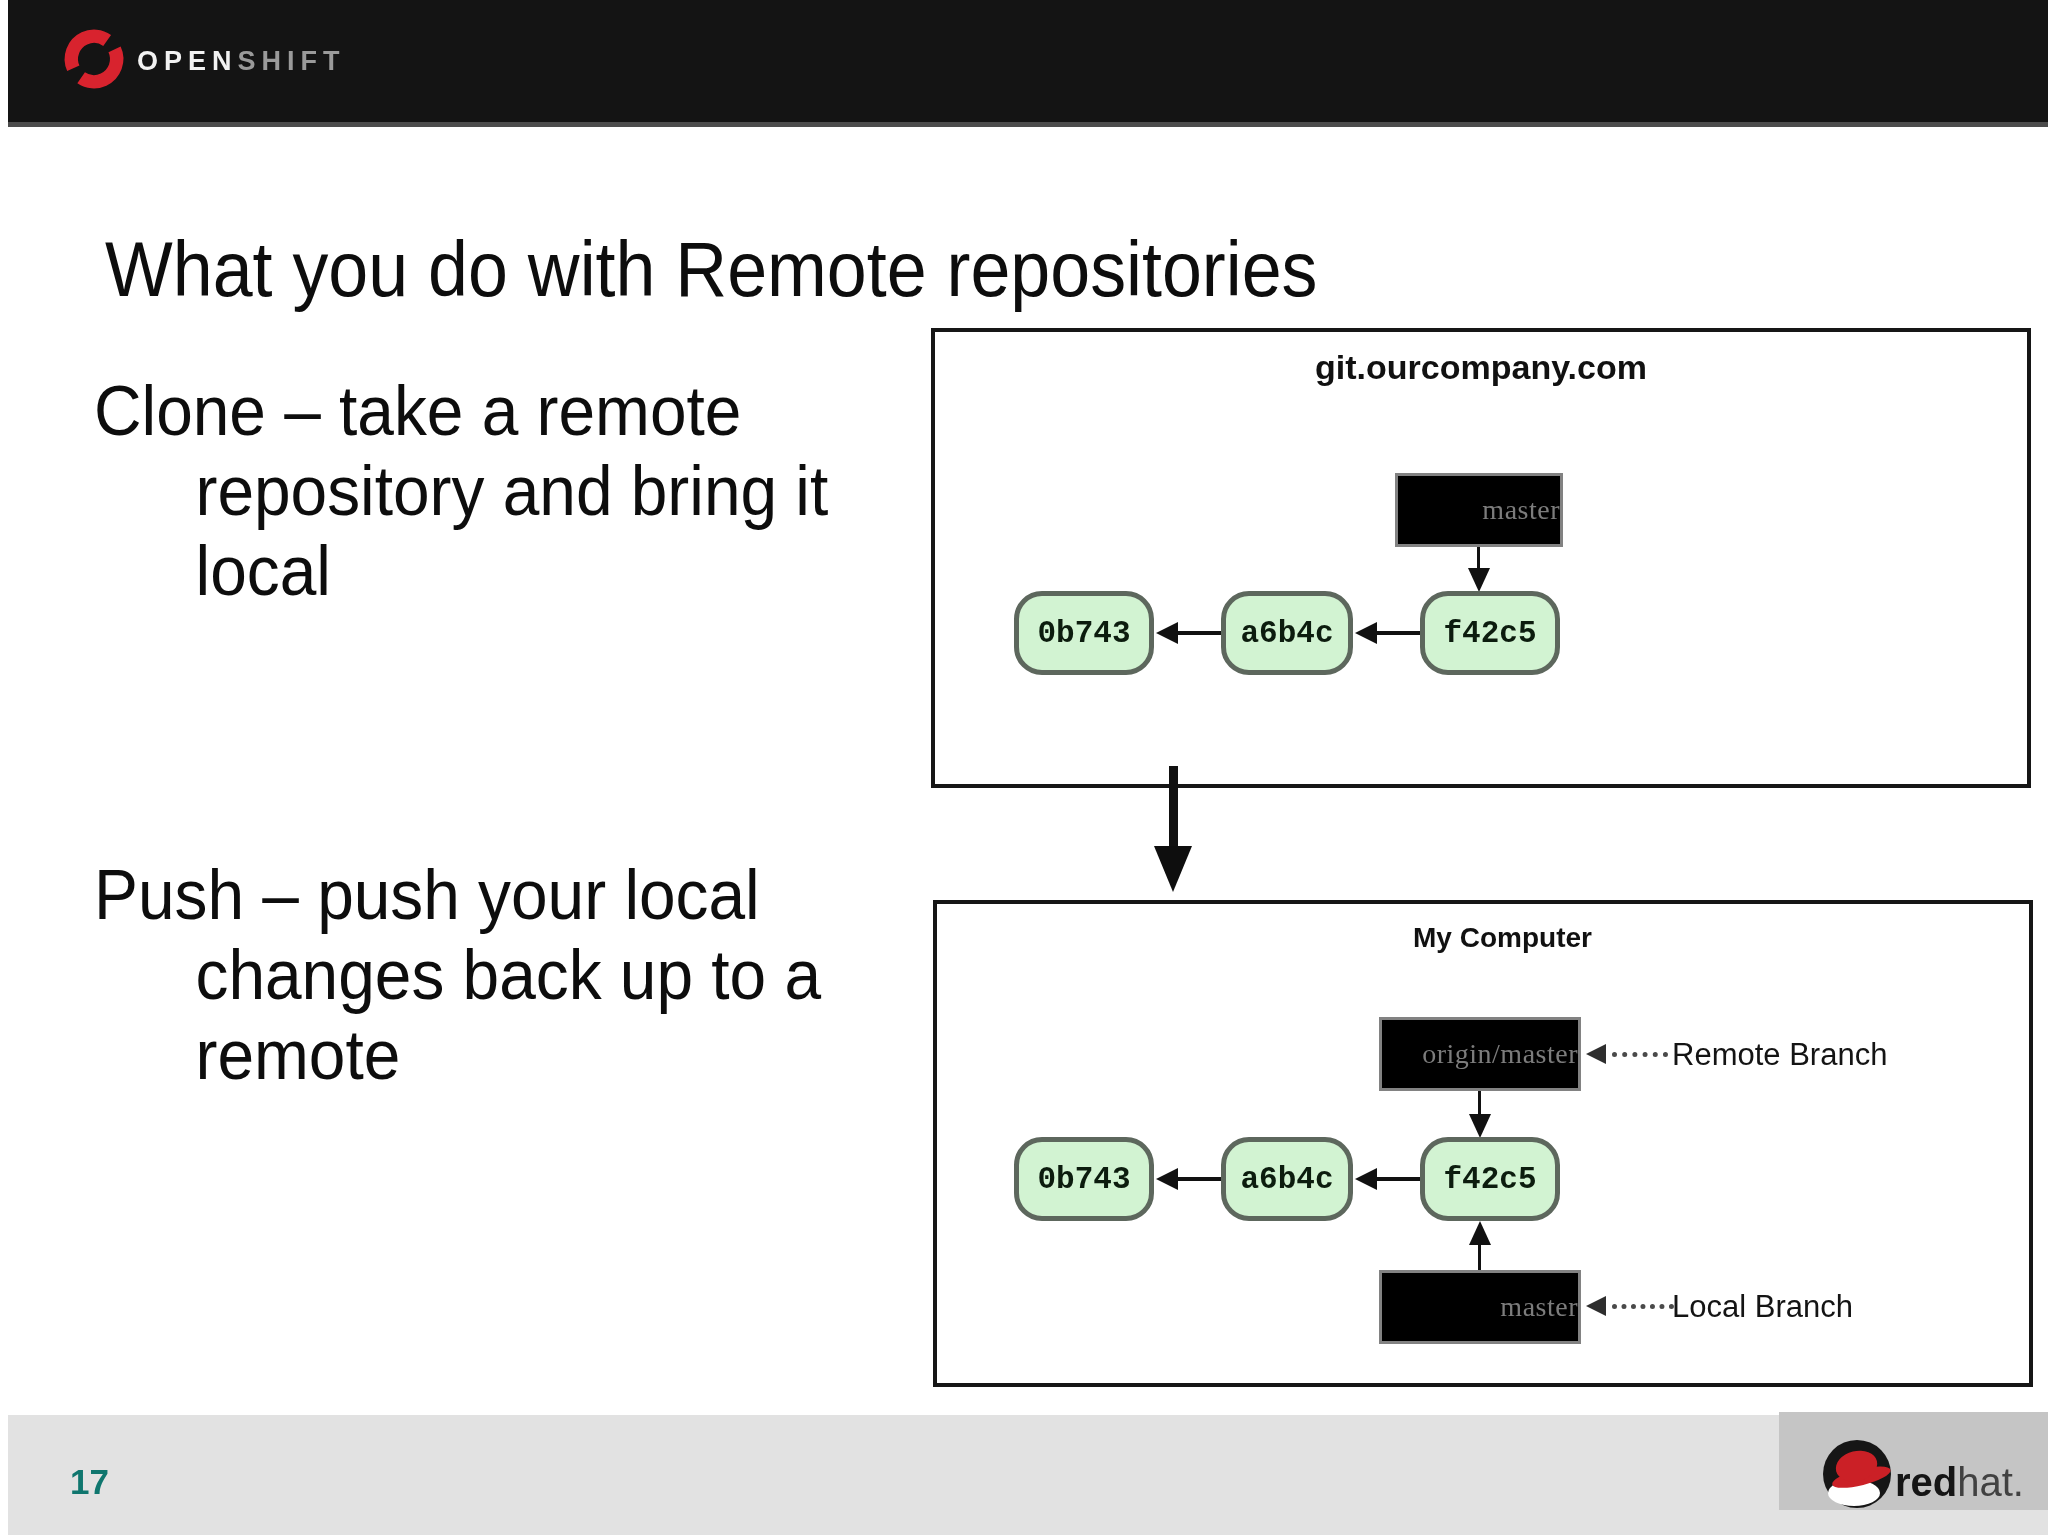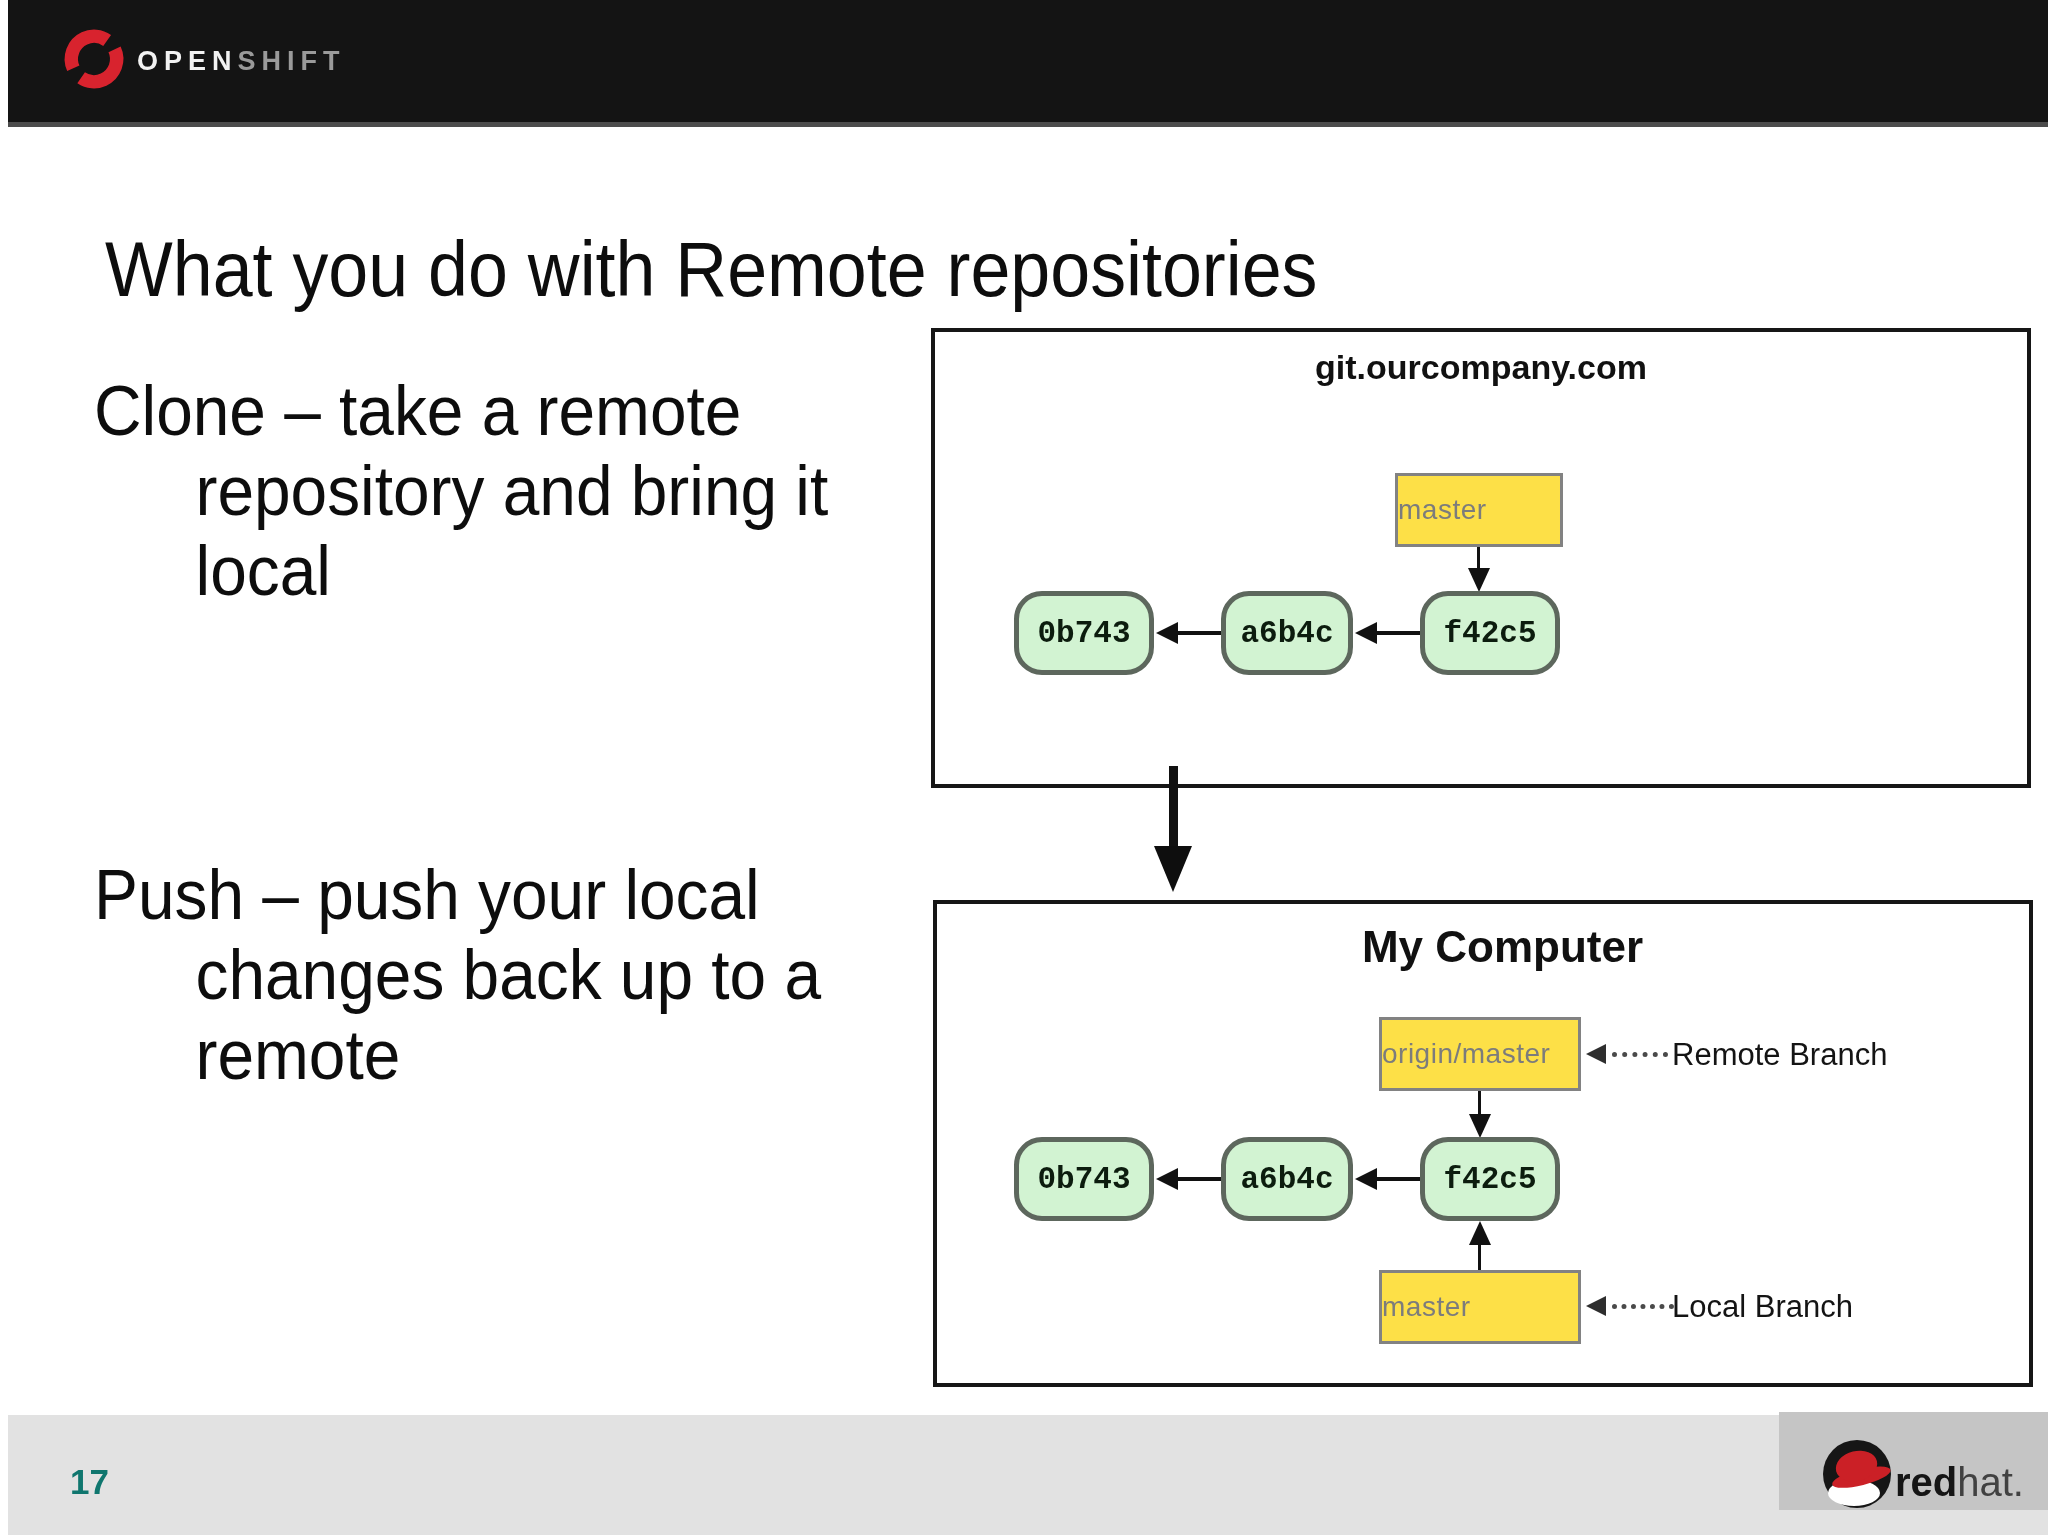--- a/index.html
+++ b/index.html
@@ -23,23 +23,23 @@
     color:#0d0d0d; white-space:nowrap; transform:scaleX(.92);
     transform-origin:left top; }
   .bullet { font-size:70px; line-height:80px; color:#0d0d0d;
     transform:scaleX(.94); transform-origin:left top; white-space:nowrap; }
   .bullet .cont { margin-left:108px; }
 
   
   .diagram-box { background:#ffffff; border:4px solid #161616; }
   .box-title { position:absolute; left:0; width:100%; text-align:center;
     font-weight:bold; color:#111; }
-  .branch-box { position:absolute; background:#fde047; border:3px solid #828282;
-    display:flex; align-items:center; justify-content:flex-start;
-    color:#7c7c7c; font-size:28px; letter-spacing:.5px; }
+  .branch-box { position:absolute; background:#000000; border:3px solid #828282;
+    display:flex; align-items:center; justify-content:flex-end;
+    color:#7c7c7c; font-size:28px; letter-spacing:.5px;font-family:Liberation Serif, serif; }
   .commit { position:absolute; height:84px; background:#d2f3d2;
     border:5px solid #5d675d; border-radius:28px;
     display:flex; align-items:center; justify-content:center;
     font-family:"Liberation Mono", monospace; font-weight:bold;
     font-size:31px; color:#0c1c0e; }
 
   
   .hline { position:absolute; background:#111; }
   .vline { position:absolute; background:#111; }
   .head-left { position:absolute; width:0; height:0;
@@ -123,21 +123,21 @@
     <div class="head-left" style="left:221px;top:290px;"></div>
     <div class="hline" style="left:242px;top:299px;width:44px;height:4px;"></div>
     <div class="head-left" style="left:420px;top:290px;"></div>
     <div class="hline" style="left:441px;top:299px;width:44px;height:4px;"></div>
   </div>
 
   <div class="vline" style="left:1161px;top:766px;width:9px;height:82px;"></div>
   <div class="big-head-down" style="left:1146px;top:846px;"></div>
 
   <div class="abs diagram-box" style="left:925px;top:900px;width:1100px;height:487px;">
-    <div class="box-title" style="top:18px;font-size:44px;padding-left:39px;">My Computer</div>
+    <div class="box-title" style="top:18px;font-size:28px;padding-left:39px;">My Computer</div>
 
     <div class="branch-box" style="left:442px;top:113px;width:202px;height:74px;">
       <span>origin/master</span>
     </div>
 
     <div class="ann-head" style="left:649px;top:140px;"></div>
     <div class="dots" style="left:675px;top:148px;width:56px;"></div>
     <div class="ann-text" style="left:735px;top:133px;">Remote Branch</div>
 
     <div class="vline" style="left:541px;top:187px;width:3px;height:24px;"></div>

